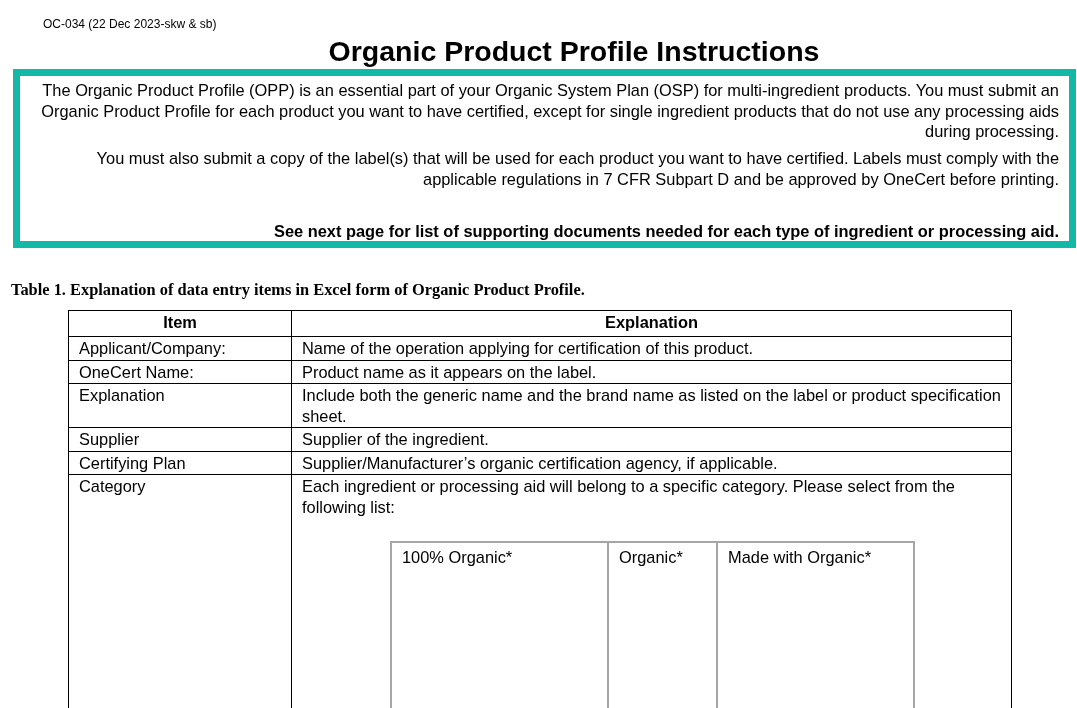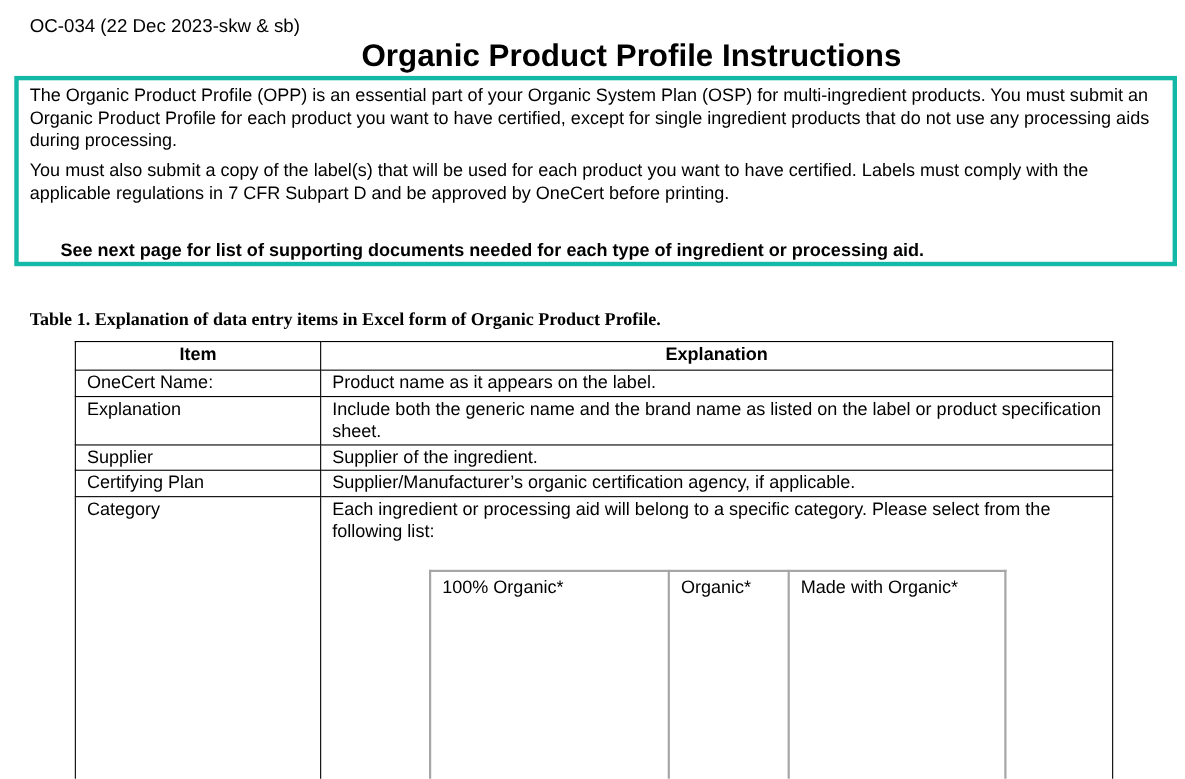--- a/index.html
+++ b/index.html
@@ -1,38 +1,38 @@
 <!DOCTYPE html>
 <html><head>
   <meta charset="utf-8">
   <style>
     html, body { margin: 0; padding: 0; background: #ffffff; }
     body {
       width: 1077px; height: 708px; overflow: hidden; position: relative;
       font-family: "Liberation Sans", sans-serif; color: #000;
     }
     .doc-code {
-      position: absolute; left: 27px; top: 15px;
-      font-size: 17px; line-height: 18px;
+      position: absolute; left: 43px; top: 15px;
+      font-size: 12px; line-height: 18px;
     }
     .title {
       position: absolute; left: 0; width: 1148px; top: 33px; text-align: center;
       font-size: 28.5px; font-weight: bold; line-height: 36px; margin: 0;
     }
     .intro-box {
       position: absolute; left: 13px; top: 69px; width: 1049px; height: 165px;
-      border: 4px solid #14b8a6; box-sizing: content-box;
-      font-size: 16.4px; line-height: 20.5px;
+      border: 7px solid #14b8a6; box-sizing: content-box;
+      font-size: 16.4px; line-height: 20.5px; text-align: right;
     }
     .intro-box p { margin: 0; padding: 0 10px; }
     .intro-box .p1 { position: absolute; top: 4px; left: 0; right: 0; }
     .intro-box .p2 { position: absolute; top: 72px; left: 0; right: 0; }
     .intro-box .p3 { position: absolute; top: 145px; left: 0; right: 0; font-weight: bold; padding-left: 38px; }
     .table-caption {
-      position: absolute; left: 27px; top: 280px;
+      position: absolute; left: 11px; top: 280px;
       font-family: "Liberation Serif", serif; font-weight: bold; font-size: 16.4px;
       line-height: 20px;
     }
     .main-table {
       position: absolute; left: 68px; top: 310px; width: 944px;
       border-collapse: collapse; font-size: 16.4px; line-height: 20.5px;
     }
     .main-table td, .main-table th {
       border: 1.5px solid #000; padding: 0 10px; vertical-align: top;
       text-align: left; font-weight: normal; margin-top: 21px;
@@ -71,20 +71,24 @@
       <col class="c2">
     </colgroup>
   <thead>
     <tr>
       <th>Item</th>
       <th>Explanation</th>
     </tr>
   </thead>
   <tbody>
     <tr>
+      <td>Applicant/Company:</td>
+      <td>Name of the operation applying for certification of this product.</td>
+    </tr>
+    <tr>
       <td>OneCert Name:</td>
       <td>Product name as it appears on the label.</td>
     </tr>
     <tr>
       <td>Explanation</td>
       <td>Include both the generic name and the brand name as listed on the label or product specification sheet.</td>
     </tr>
     <tr>
       <td>Supplier</td>
       <td>Supplier of the ingredient.</td>

